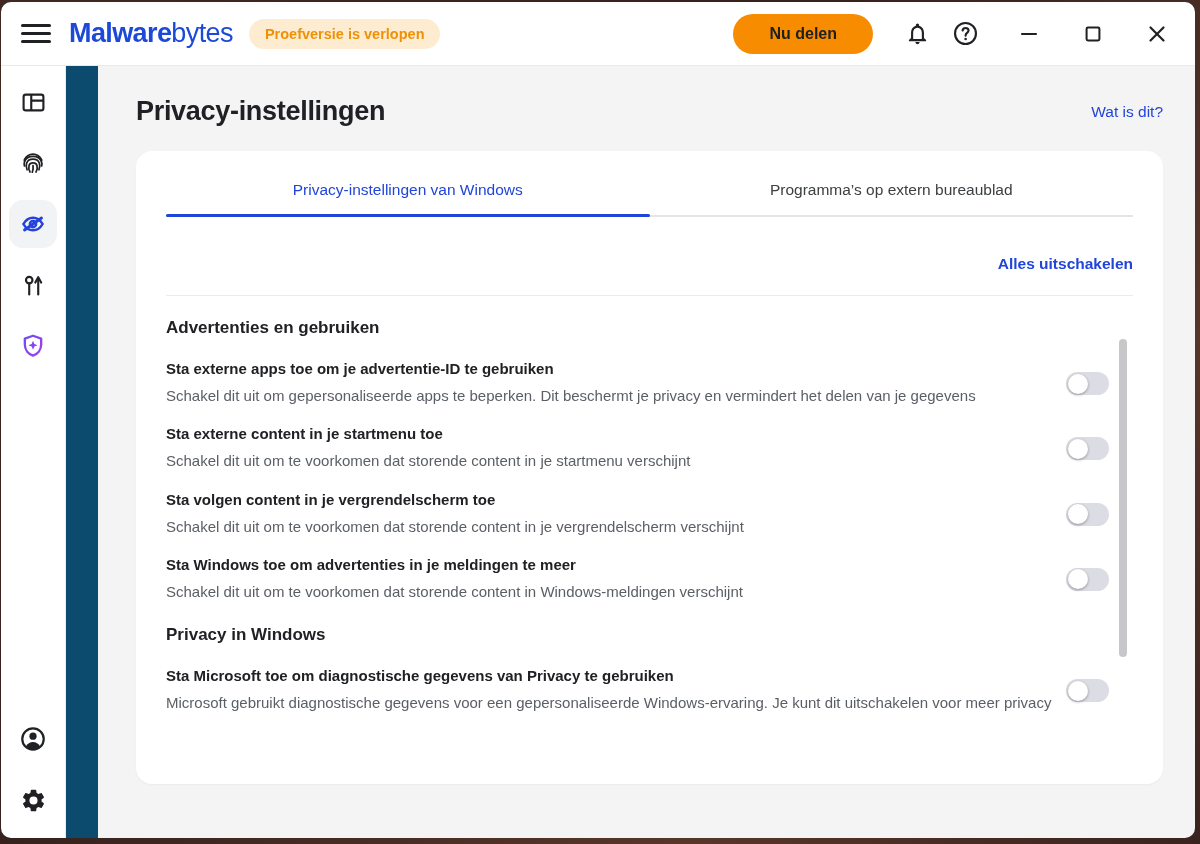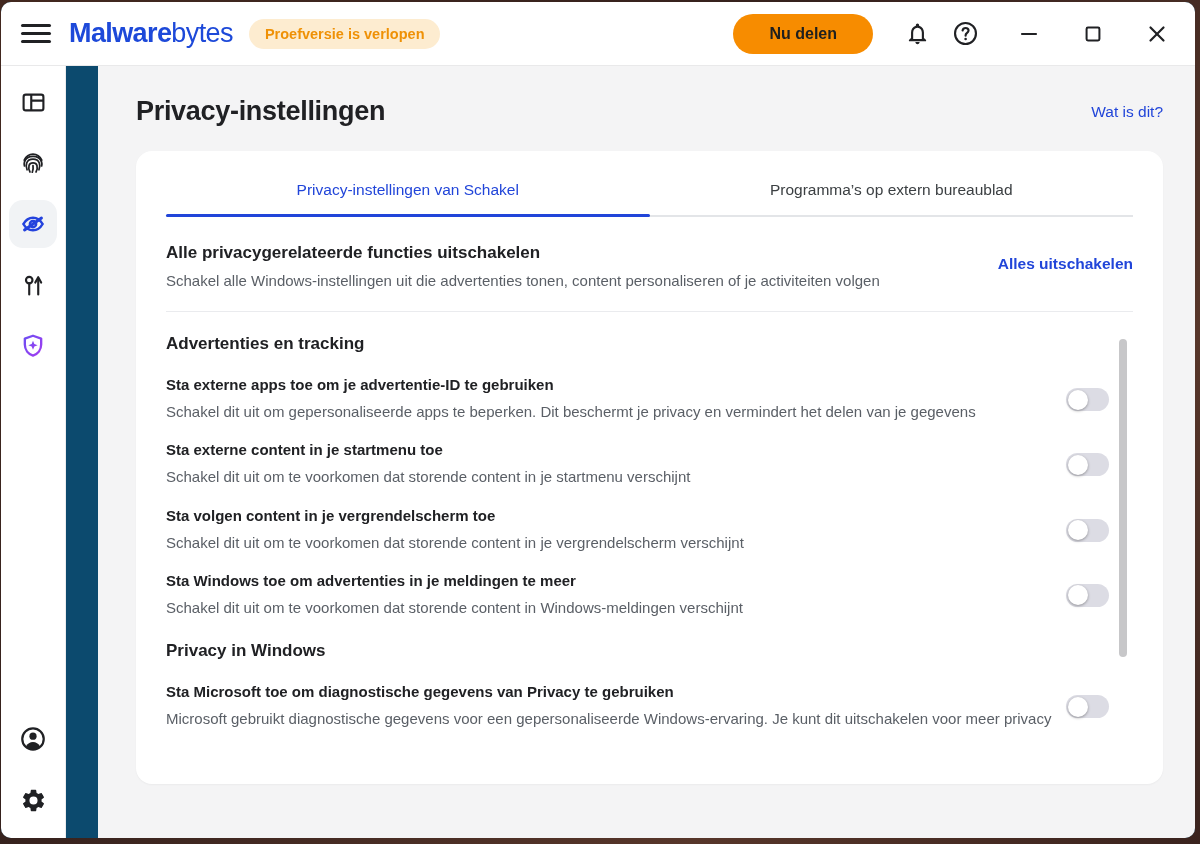--- a/index.html
+++ b/index.html
@@ -206,33 +206,29 @@
 
     <div class="main">
       <div class="title-row">
         <div class="page-title">Privacy-instellingen</div>
         <div class="help-link">Wat is dit?</div>
       </div>
 
       <div class="card">
 
         <div class="tabs">
-          <div class="tab active">Privacy-instellingen van Schakel</div>
+          <div class="tab active">Privacy-instellingen van Windows</div>
           <div class="tab">Programma’s op extern bureaublad</div>
         </div>
 
         <div class="master">
-          <div>
-            <div class="master-title">Alle privacygerelateerde functies uitschakelen</div>
-            <div class="master-desc">Schakel alle Windows-instellingen uit die advertenties tonen, content personaliseren of je activiteiten volgen</div>
-          </div>
           <div class="master-action">Alles uitschakelen</div>
         </div>
 
-        <div class="section-heading">Advertenties en tracking</div>
+        <div class="section-heading">Advertenties en gebruiken</div>
 
         <div class="row">
           <div class="row-text">
             <div class="row-title">Sta externe apps toe om je advertentie-ID te gebruiken</div>
             <div class="row-desc">Schakel dit uit om gepersonaliseerde apps te beperken. Dit beschermt je privacy en vermindert het delen van je gegevens</div>
           </div>
           <div class="toggle">
               <div class="knob"></div>
             </div>
         </div>

